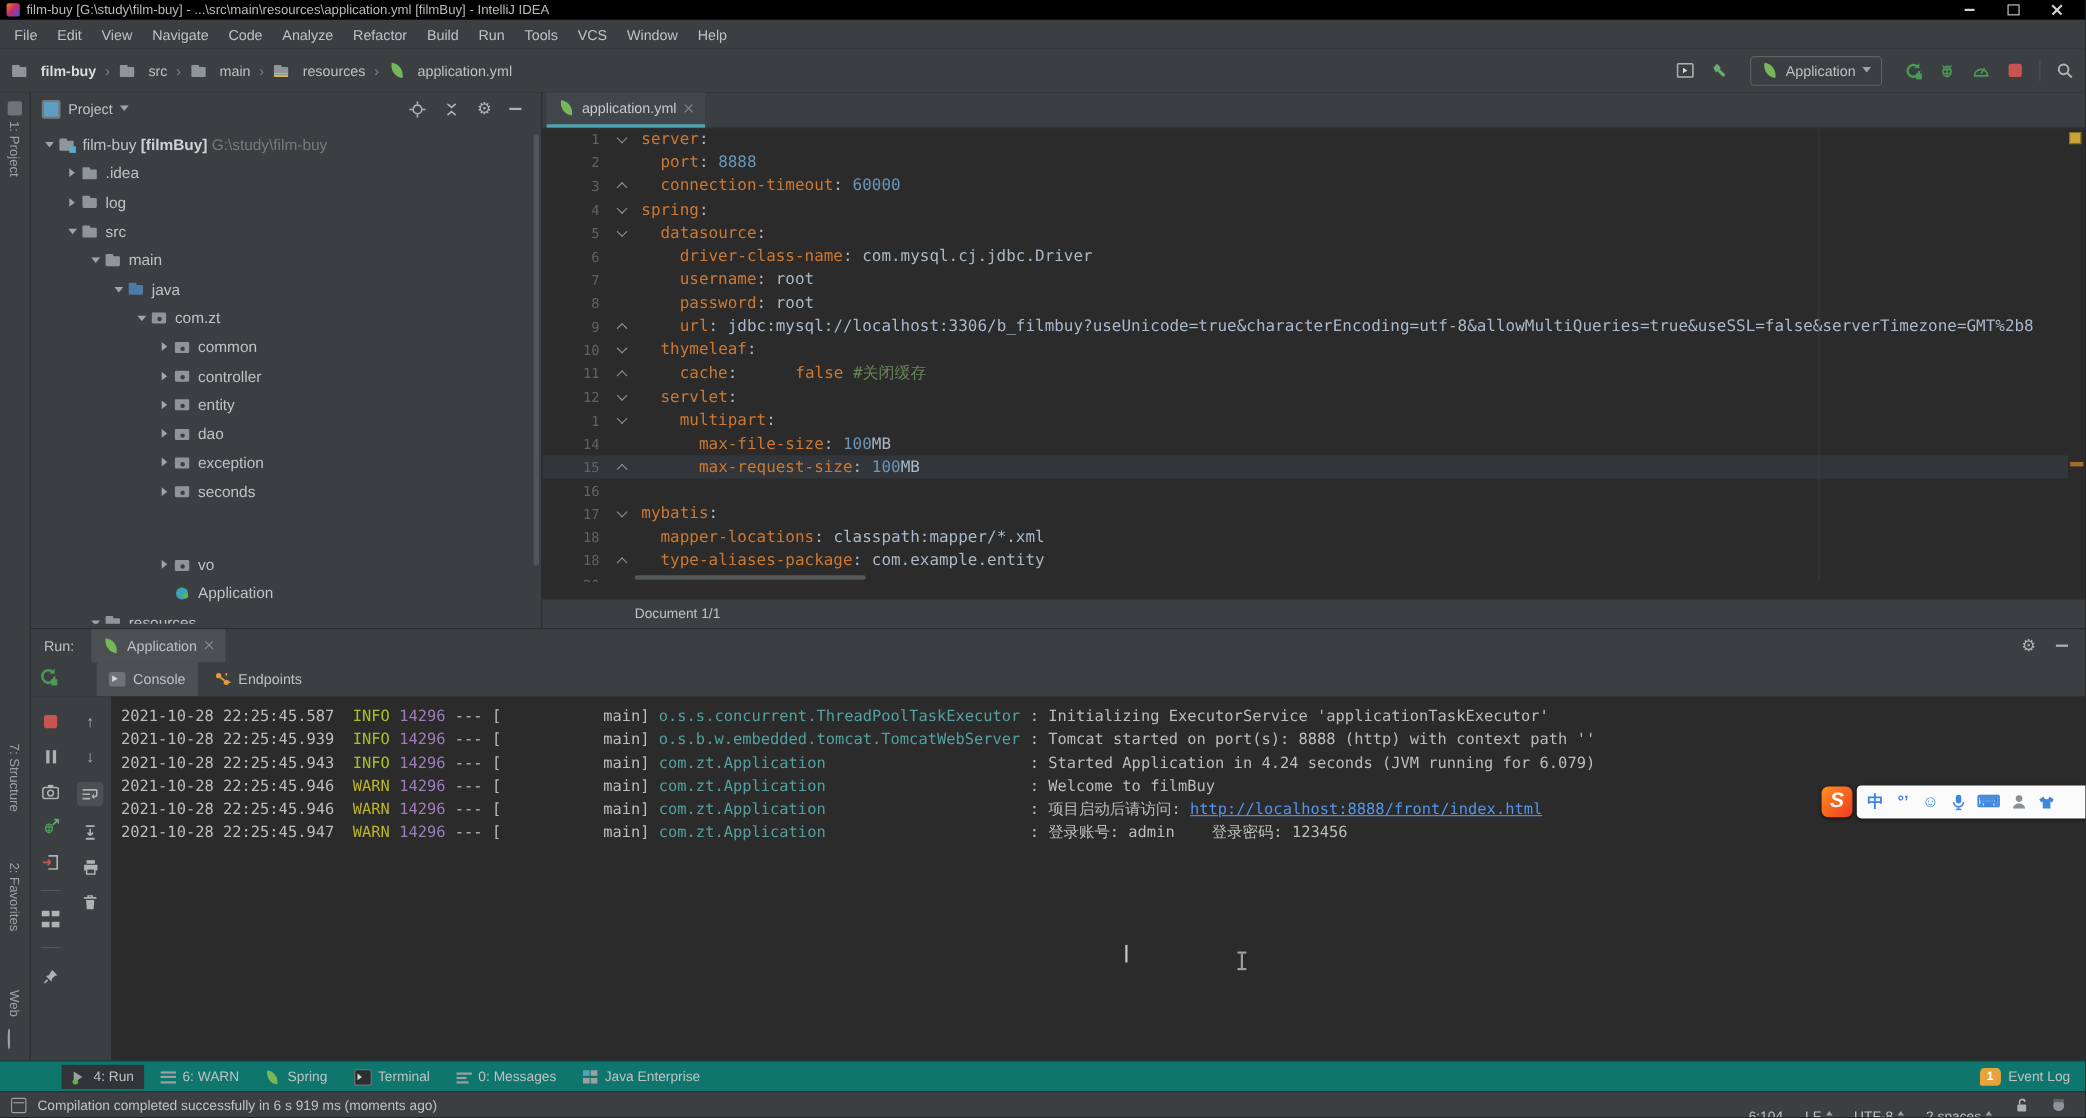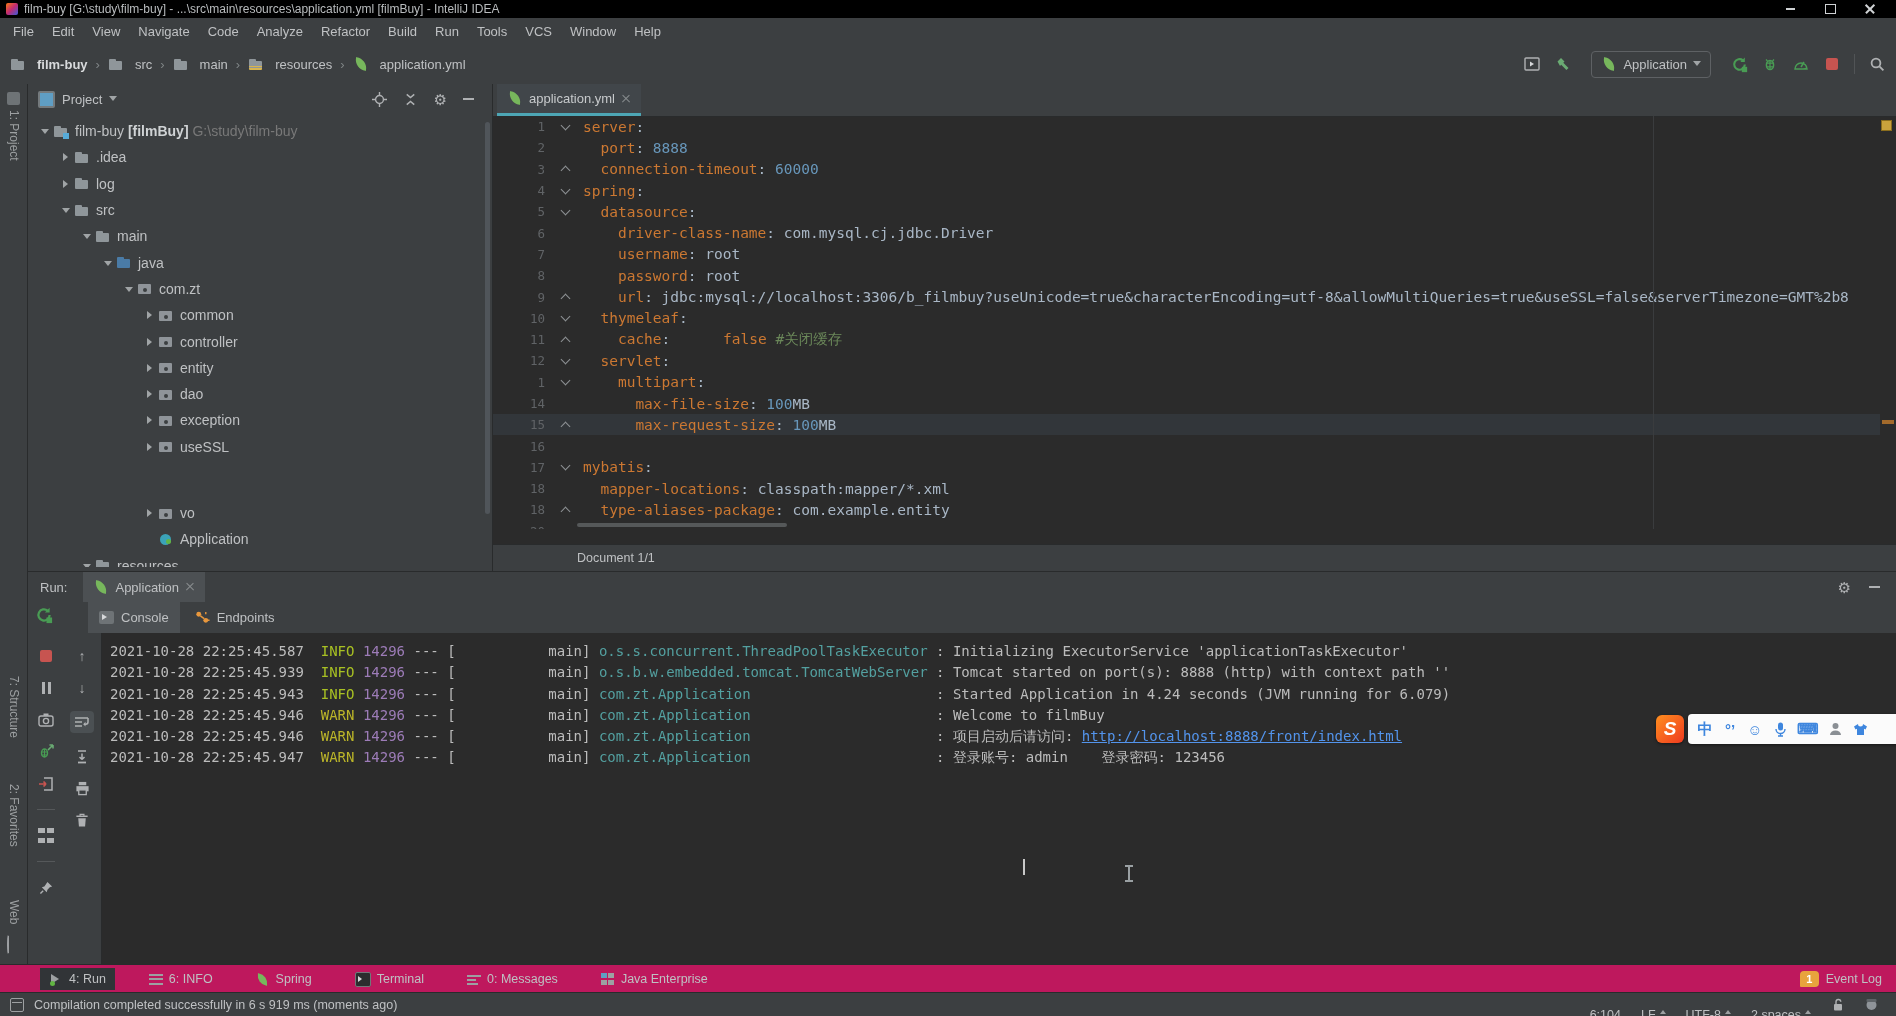--- a/index.html
+++ b/index.html
@@ -133,21 +133,21 @@
   .ibeam::before{top:-2px;} .ibeam::after{bottom:-2px;}
 
   
   .ime{position:absolute;left:1656px;top:714px;display:flex;align-items:center;gap:4px;z-index:6;}
   .ime-logo{width:28px;height:28px;border-radius:6px;background:linear-gradient(135deg,#ff8f1f,#ef3a20);color:#fff;font-weight:bold;font-size:19px;display:flex;align-items:center;justify-content:center;font-style:italic;box-shadow:0 1px 3px rgba(0,0,0,.5);}
   .ime-bar{height:30px;background:#fbfbfb;border-radius:4px;display:flex;align-items:center;gap:9px;padding:0 9px;box-shadow:0 1px 3px rgba(0,0,0,.5);width:210px;}
   .ime-ic{color:#3e86de;font-size:15px;font-weight:bold;display:flex;align-items:center;justify-content:center;min-width:16px;}
   .ime-ic.grey{color:#8a8f94;}
 
   
-  .bottombar{position:absolute;left:0;right:0;bottom:23px;height:28px;background:#be185d;border-top:1px solid #292b2c;display:flex;align-items:center;padding-left:40px;gap:25px;}
+  .bottombar{position:absolute;left:0;right:0;bottom:23px;height:28px;background:#0f766e;border-top:1px solid #292b2c;display:flex;align-items:center;padding-left:56px;gap:6px;}
   .bb-item{display:flex;align-items:center;gap:6px;font-size:12.5px;color:#bfc1c3;padding:4px 9px;}
   .bb-item.active{background:#313437;}
   .bi{width:14px;height:13px;position:relative;flex:none;}
   .bi-run::before{content:'';position:absolute;left:2px;top:1px;border:5px solid transparent;border-left:8px solid #9da0a2;}
   .bi-run::after{content:'';position:absolute;left:1px;bottom:0;width:5px;height:5px;border-radius:50%;background:#62b543;}
   .bi-todo i,.bi-messages i{position:absolute;left:0;right:0;height:2px;background:#9da0a2;}
   .bi-todo i:nth-child(1){top:1px;} .bi-todo i:nth-child(2){top:5.5px;} .bi-todo i:nth-child(3){top:10px;}
   .bi-messages i:nth-child(1){top:2px;} .bi-messages i:nth-child(2){top:6px;width:9px;} .bi-messages i:nth-child(3){top:10px;width:11px;}
   .bi-spring::after{content:'';position:absolute;left:1px;top:1px;width:11px;height:11px;background:#77b75c;border-radius:0 95% 0 95%;transform:rotate(10deg);}
   .bi-terminal{background:#2b2d2e;border:1px solid #72777a;border-radius:2px;}
@@ -401,21 +401,21 @@
               <span class="tri-right"></span>
             </span>
             <span class="fi pkg"></span>
             <span class="tree-label">exception</span>
           </div>
           <div class="tree-row" style="padding-left: 113px;">
             <span class="arrow">
               <span class="tri-right"></span>
             </span>
             <span class="fi pkg"></span>
-            <span class="tree-label">useSSL</span>
+            <span class="tree-label">seconds</span>
           </div>
           <div class="tree-row" style="padding-left: 113px; margin-top: 40px;">
             <span class="arrow">
               <span class="tri-right"></span>
             </span>
             <span class="fi pkg"></span>
             <span class="tree-label">vo</span>
           </div>
           <div class="tree-row" style="padding-left: 113px;">
             <span class="arrow"></span>
@@ -636,21 +636,21 @@
     <span class="bb-item active">
         <span class="bi bi-run"></span>
         <span>4: Run</span>
       </span>
       <span class="bb-item">
         <span class="bi bi-todo">
           <i></i>
           <i></i>
           <i></i>
         </span>
-        <span>6: INFO</span>
+        <span>6: WARN</span>
       </span>
       <span class="bb-item">
         <span class="bi bi-spring"></span>
         <span>Spring</span>
       </span>
       <span class="bb-item">
         <span class="bi bi-terminal"></span>
         <span>Terminal</span>
       </span>
       <span class="bb-item">

